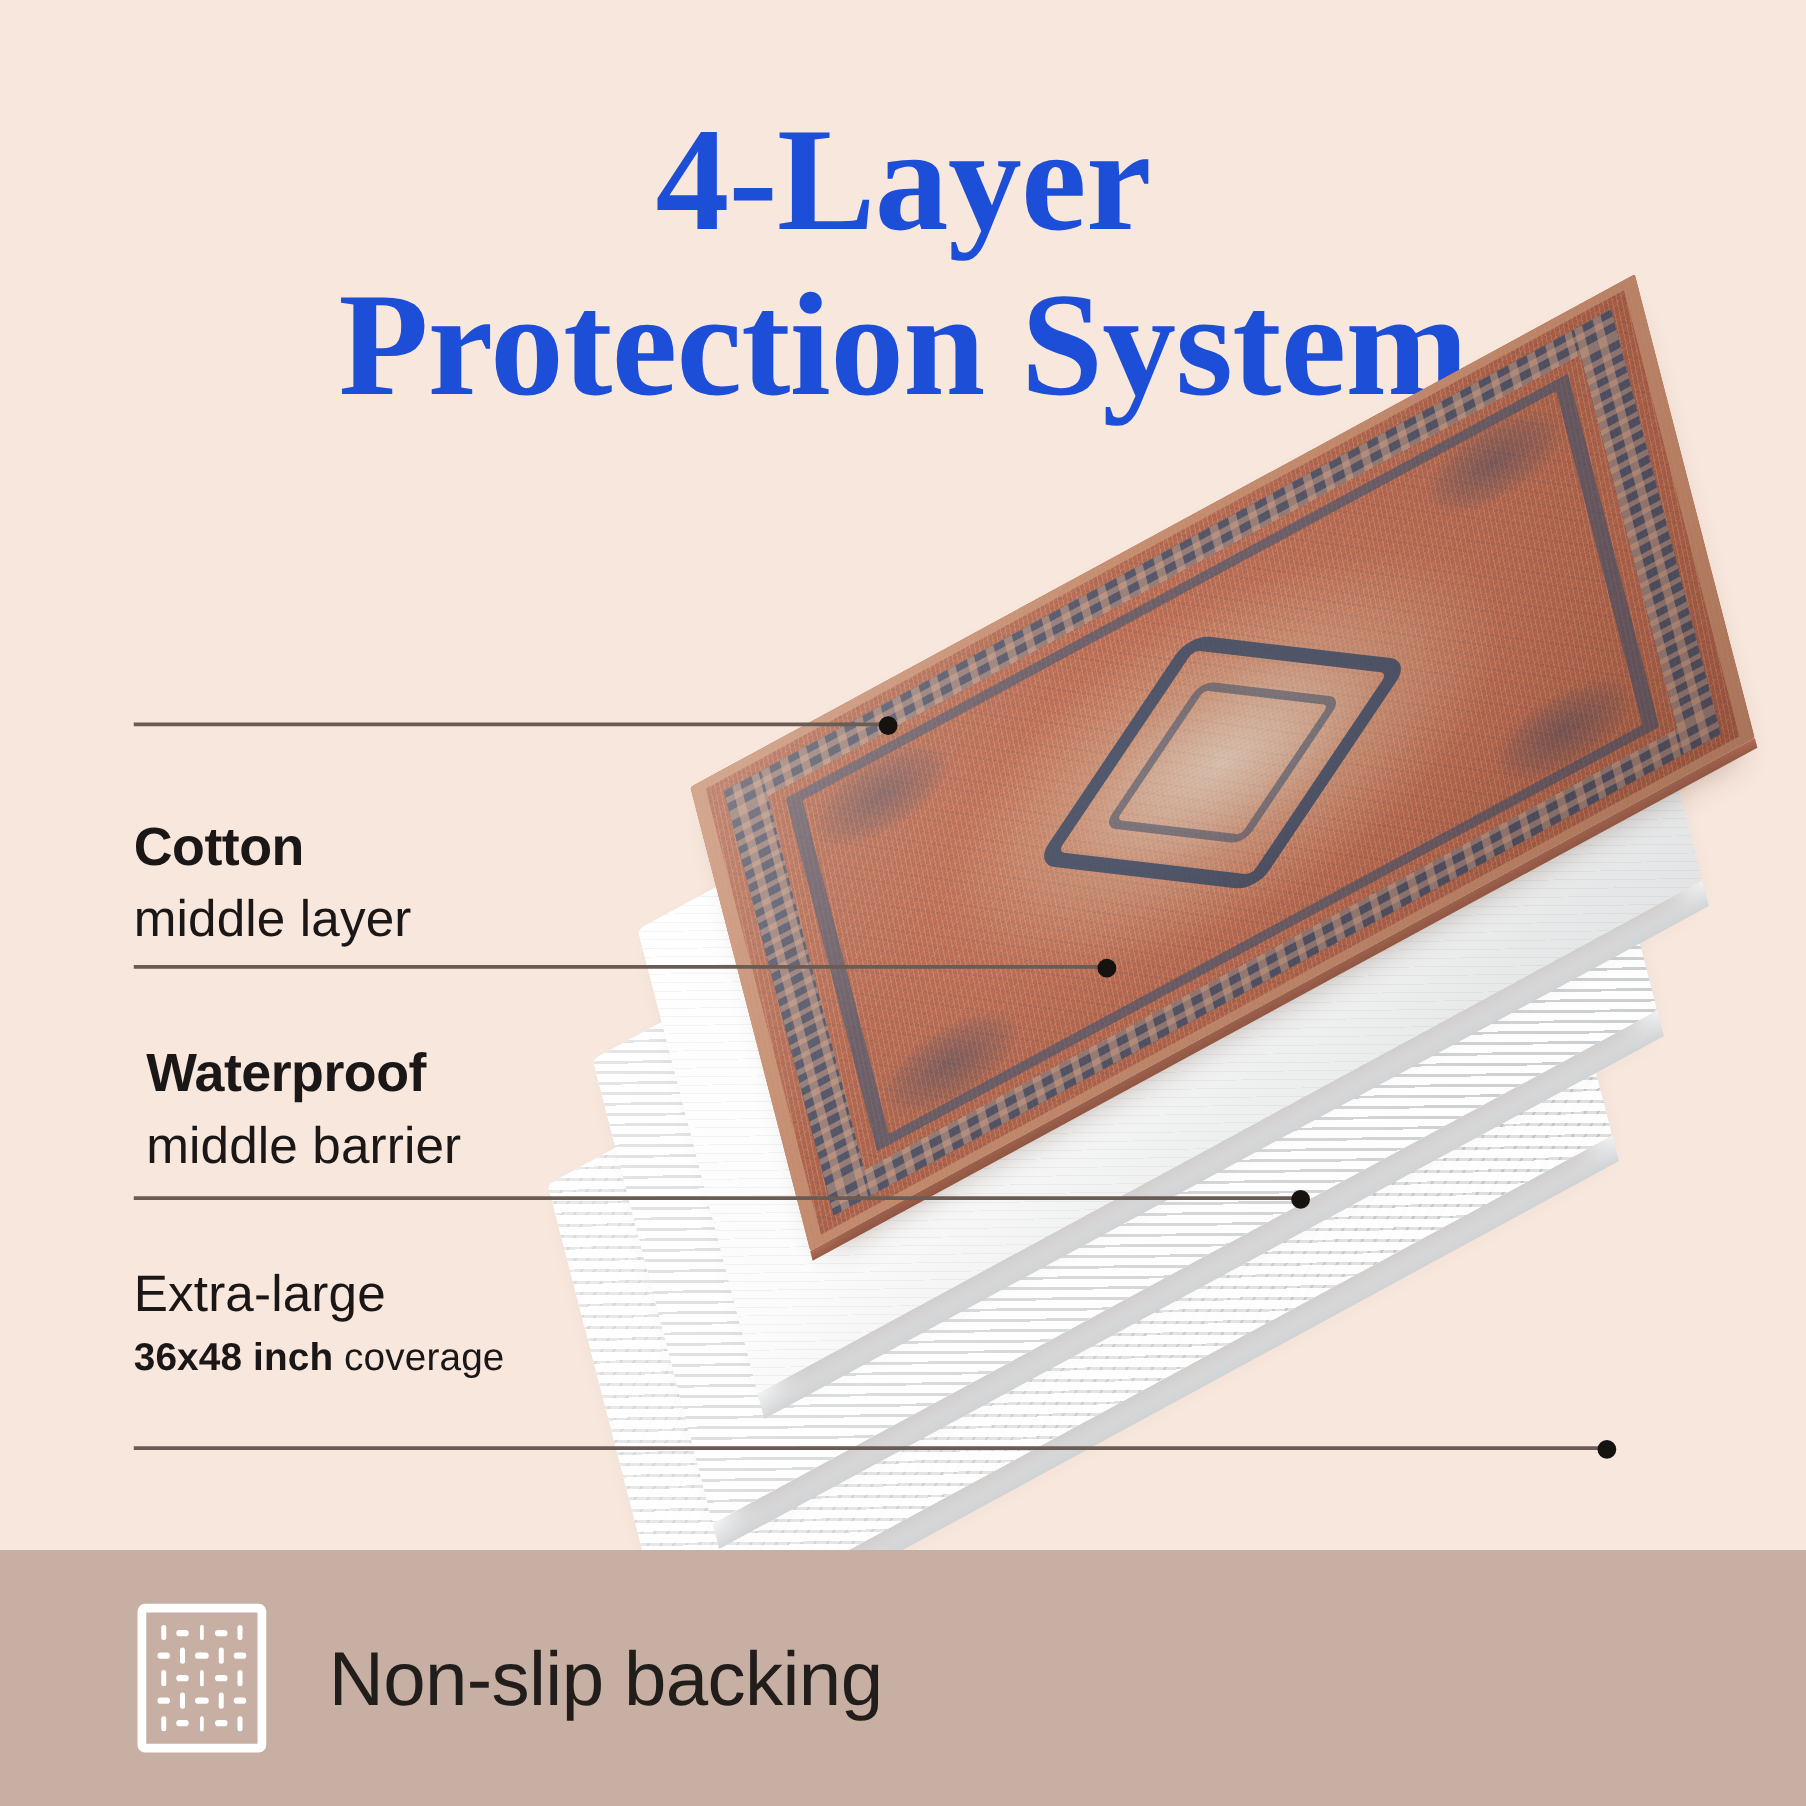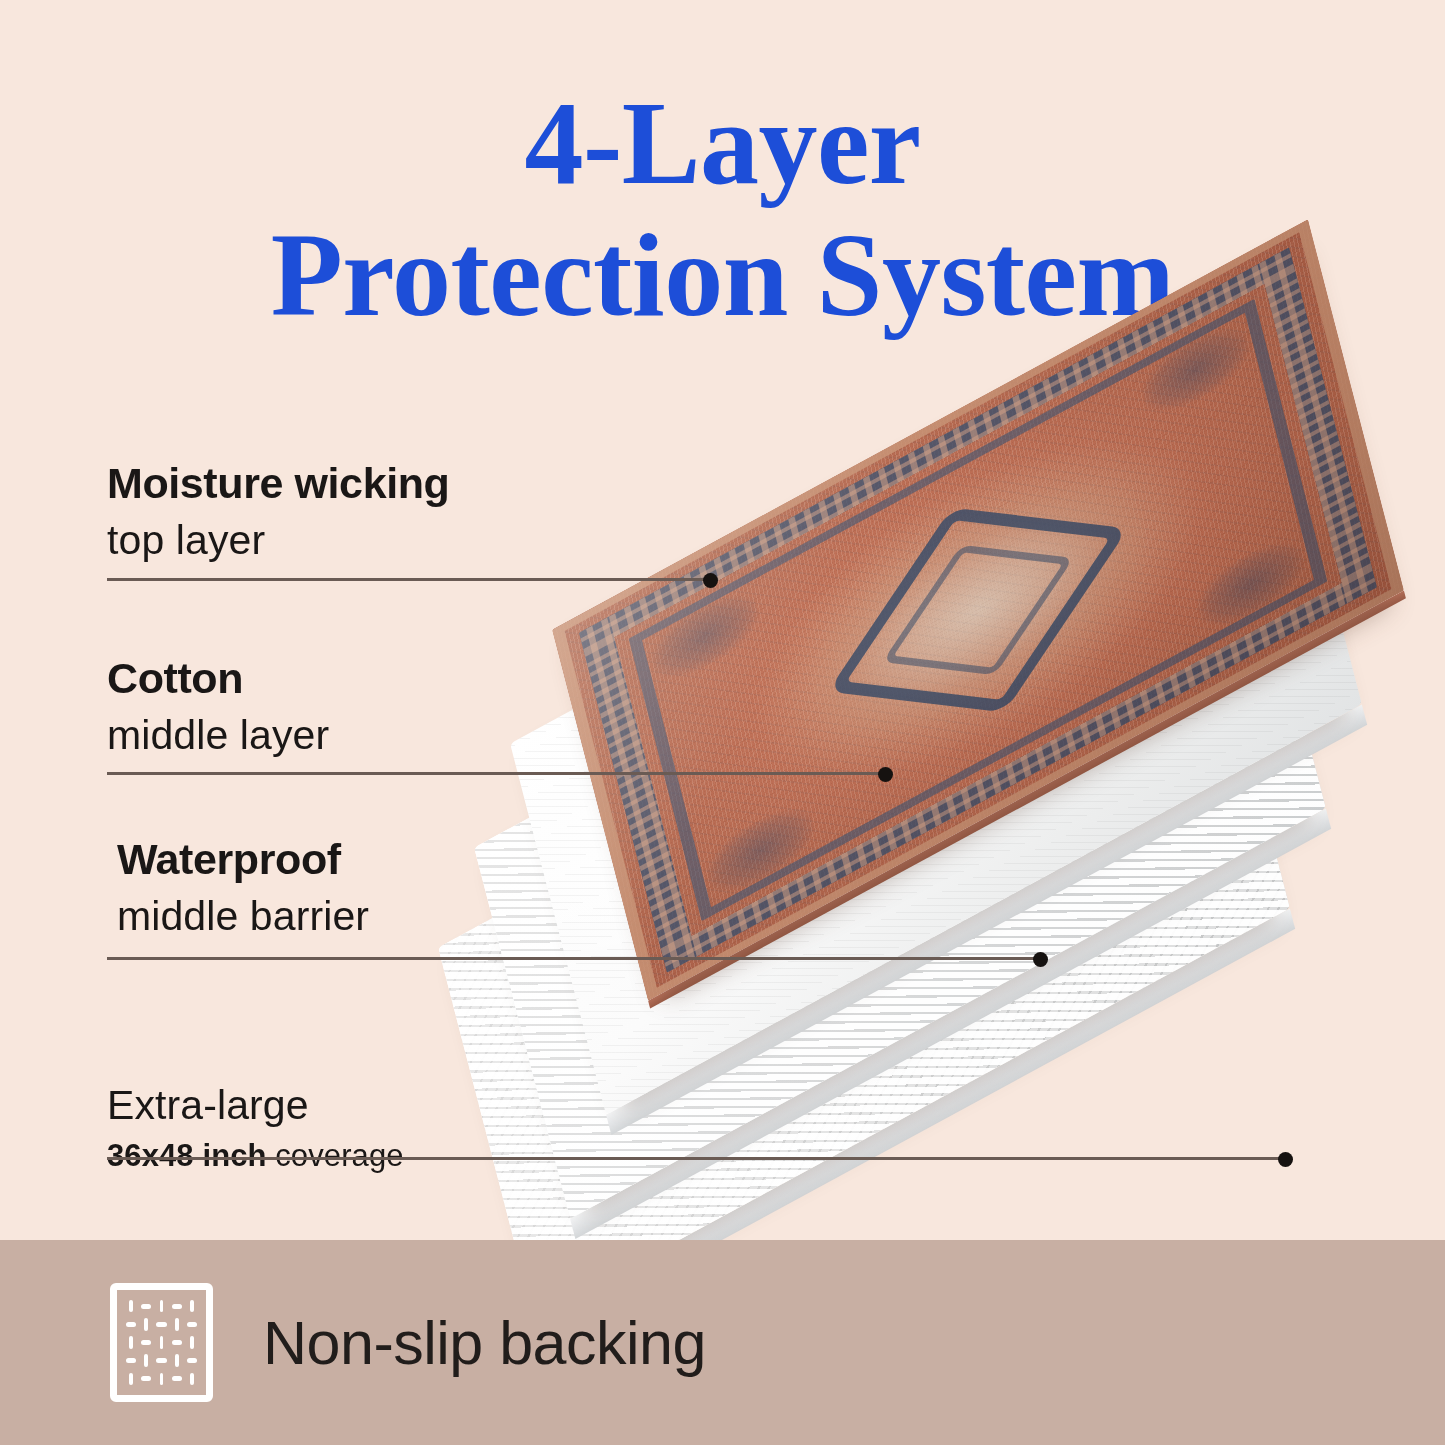--- a/index.html
+++ b/index.html
@@ -225,21 +225,21 @@
     letter-spacing: 0.1px;
     line-height: 1.2;
     margin-top: 7px;
     white-space: nowrap;
   }
   .label .mix b { font-weight: 700; }
 
   #lbl1 { top: 458px; }
   #lbl2 { top: 653px; }
   #lbl3 { top: 834px; margin-left: 10px; }
-  #lbl4 { top: 1074px; }
+  #lbl4 { top: 1004px; }
 
   
   .leader {
     position: absolute;
     left: 107px;
     height: 3px;
     background: #6a5b54;
   }
   .leader .dot {
     position: absolute;
@@ -338,24 +338,20 @@
         <div class="rug-medallion"></div>
         <div class="rug-band-inner"></div>
         <div class="rug-band-outer"></div>
         <div class="rug-edge-guard"></div>
         <div class="rug-fade"></div>
       </div>
     </div>
 
   </div>
 
-  <div class="label" id="lbl1">
-    <div class="hd">Moisture wicking</div>
-    <div class="sub">top layer</div>
-  </div>
 
   <div class="label" id="lbl2">
     <div class="hd">Cotton</div>
     <div class="sub">middle layer</div>
   </div>
 
   <div class="label" id="lbl3">
     <div class="hd">Waterproof</div>
     <div class="sub">middle barrier</div>
   </div>

